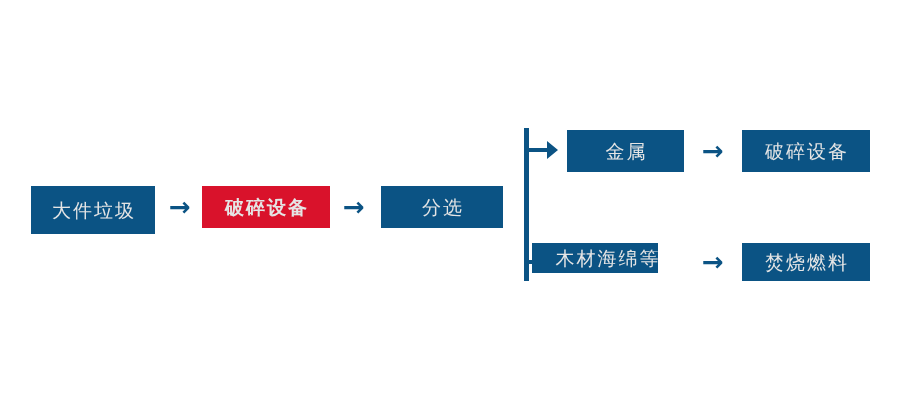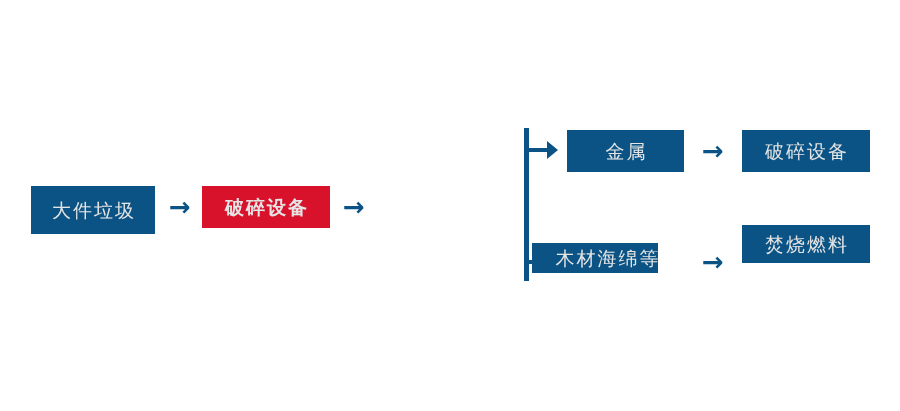--- a/index.html
+++ b/index.html
@@ -61,20 +61,21 @@
 <div id="canvas">
 
   <div class="node blue" style="left:31px; top:186px; width:124px; height:48px;">大件垃圾</div>
 
   <div class="arrow" style="left:164px; top:191px; width:32px; height:32px;">→</div>
 
   <div class="node red" style="left:202px; top:186px; width:128px; height:42px;font-weight:bold;">破碎设备</div>
 
   <div class="arrow" style="left:338px; top:191px; width:32px; height:32px;">→</div>
 
+  <div class="node blue" style="left:381px; top:186px; width:122px; height:42px;">分选</div>
 
   <div class="vline" style="left:524px; top:128px; width:5px; height:153px;"></div>
 
   <div class="branch-arrow" style="left:527px; top:136px;">
     <svg width="32" height="28" viewBox="0 0 32 28">
       <path d="M0 12 h20 v-7 l11 9 -11 9 v-7 h-20 z" fill="#0b5384"></path>
     </svg>
   </div>
 
   <div class="branch-arrow" style="left:527px; top:248px;">
@@ -86,15 +87,15 @@
   <div class="node blue" style="left:567px; top:130px; width:117px; height:42px;">金属</div>
 
   <div class="arrow" style="left:697px; top:135px; width:32px; height:32px;">→</div>
 
   <div class="node blue" style="left:742px; top:130px; width:128px; height:42px;">破碎设备</div>
 
   <div class="node blue" style="left:532px; top:243px; width:126px; height:30px;padding-left:24px;">木材海绵等</div>
 
   <div class="arrow" style="left:697px; top:246px; width:32px; height:32px;">→</div>
 
-  <div class="node blue" style="left:742px; top:225px; width:128px; height:38px;">焚烧燃料</div>
+  <div class="node blue" style="left:742px; top:243px; width:128px; height:38px;">焚烧燃料</div>
 
 </div>
 
 </body></html>

